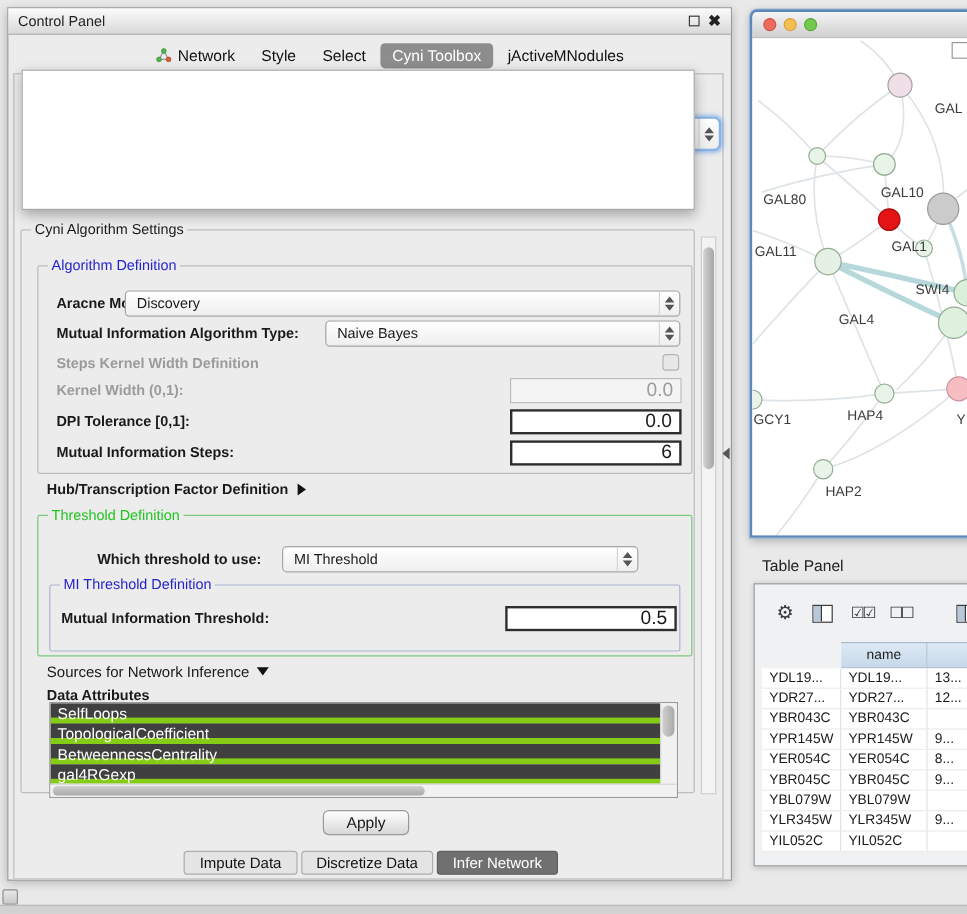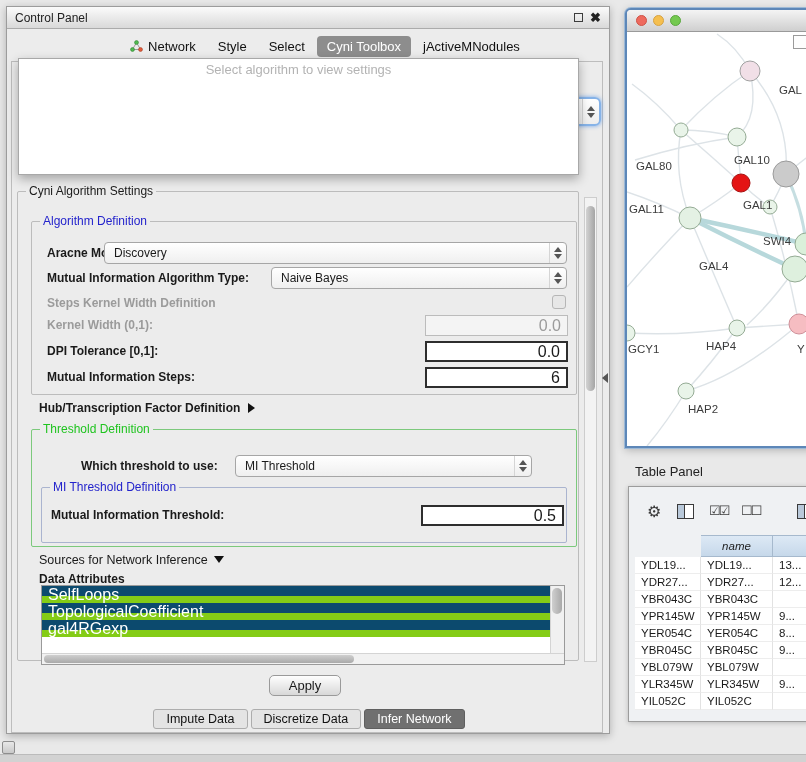--- a/index.html
+++ b/index.html
@@ -65,22 +65,22 @@
 
   .cb{position:absolute;width:14px;height:14px;border:1px solid #b6b6b6;background:#e7e7e7;border-radius:3px}
 
   .tri-right{display:inline-block;width:0;height:0;border-top:5px solid transparent;
              border-bottom:5px solid transparent;border-left:7px solid #111;margin-left:8px;vertical-align:-1px}
   .tri-down{display:inline-block;width:0;height:0;border-left:5px solid transparent;
             border-right:5px solid transparent;border-top:7px solid #111;margin-left:6px;vertical-align:1px}
 
   .listbox{position:absolute;background:#fff;border:1px solid #9a9a9a;overflow:hidden}
   .list-rows{position:absolute;left:0;top:0;right:14px;bottom:11px}
-  .list-item{height:17px;line-height:17px;font-size:16px;color:#fff;background:#0c4a6e;
-             padding-left:6px;border-bottom:7px solid #84cc16;white-space:nowrap}
+  .list-item{height:17px;line-height:17px;font-size:13px;color:#fff;background:#404040;
+             padding-left:6px;border-bottom:5px solid #84cc16;white-space:nowrap}
   .list-vscroll{position:absolute;right:0;top:0;width:14px;bottom:11px;background:#f1f1f1;border-left:1px solid #d4d4d4}
   .list-vthumb{position:absolute;left:1px;top:2px;width:10px;height:26px;border-radius:5px;
                background:linear-gradient(90deg,#cfcfcf,#a9a9a9)}
   .list-hscroll{position:absolute;left:0;bottom:0;right:0;height:11px;background:#f1f1f1;border-top:1px solid #d4d4d4}
   .list-hthumb{position:absolute;left:2px;top:1px;height:8px;width:310px;border-radius:4px;
                background:linear-gradient(#cfcfcf,#a9a9a9)}
 
   .vscroll{position:absolute;left:577px;top:190px;width:13px;height:465px;background:#f3f3f3;
            border:1px solid #cdcdcd}
   .vthumb{position:absolute;left:1px;top:8px;width:9px;height:185px;border-radius:5px;
@@ -250,40 +250,40 @@
     <div class="field" style="left:414px;top:498px;width:143px;height:21px;line-height:17px">0.5</div>
 
     <div class="flabel plain" style="left:32px;top:545px;font-size:12.5px;line-height:16px"><span>Sources for Network Inference</span><span class="tri-down"></span></div>
 
     <div class="flabel" style="left:32px;top:564px;line-height:16px">Data Attributes</div>
 
     <div class="listbox" style="left:34px;top:578px;width:524px;height:80px">
       <div class="list-rows" id="attr-list">
           <div class="list-item">SelfLoops</div>
           <div class="list-item">TopologicalCoefficient</div>
+          <div class="list-item">BetweennessCentrality</div>
           <div class="list-item">gal4RGexp</div>
         </div>
       <div class="list-vscroll">
           <div class="list-vthumb"></div>
         </div>
       <div class="list-hscroll">
           <div class="list-hthumb"></div>
         </div>
     </div>
 
     <div class="applybtn">Apply</div>
 
     <nav class="btabs" id="bottom-tabs">
         <div class="btab">Impute Data</div>
         <div class="btab">Discretize Data</div>
         <div class="btab sel">Infer Network</div>
       </nav>
 
     <div class="popup">
-      <div class="popup-prompt">Select algorithm to view settings</div>
     </div>
   </section>
 
   <section class="netwin">
     <header class="net-title">
       <span class="light red"></span>
       <span class="light yellow"></span>
       <span class="light green"></span>
     </header>
     <div class="net-content">
@@ -352,21 +352,21 @@
           <b></b>
         </span>
       <span class="tp-checks" style="left:80px">☑☑</span>
       <span class="tp-checks" style="left:112px">☐☐</span>
       <span class="tp-colicon" style="left:168px">
           <b></b>
         </span>
     </div>
     <div class="tp-header" id="tp-header">
         <div class="th" style="width: 66px; margin-top: 27px;">shared...</div>
-        <div class="th" style="width: 72px; font-style: italic;">name</div>
+        <div class="th" style="width: 72px;">name</div>
         <div class="th" style="width: 62px;"></div>
       </div>
     <div class="tp-body" id="tp-body">
         <div class="tr">
           <div class="td" style="width: 66px;">YDL19...</div>
           <div class="td" style="width: 72px;">YDL19...</div>
           <div class="td" style="width: 62px;">13...</div>
         </div>
         <div class="tr">
           <div class="td" style="width: 66px;">YDR27...</div>

